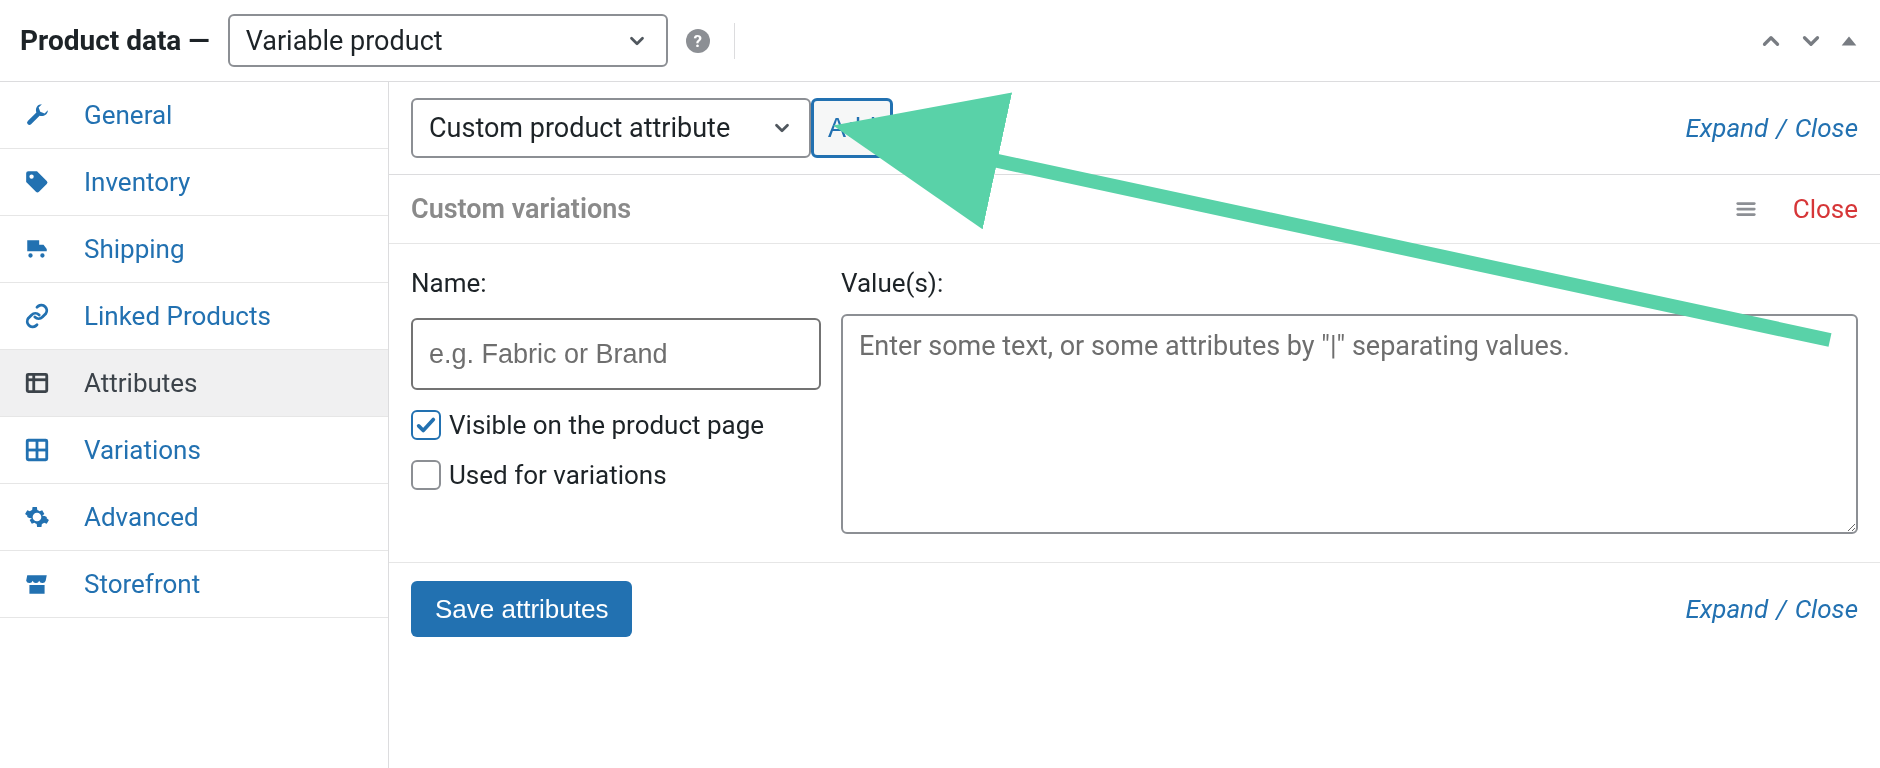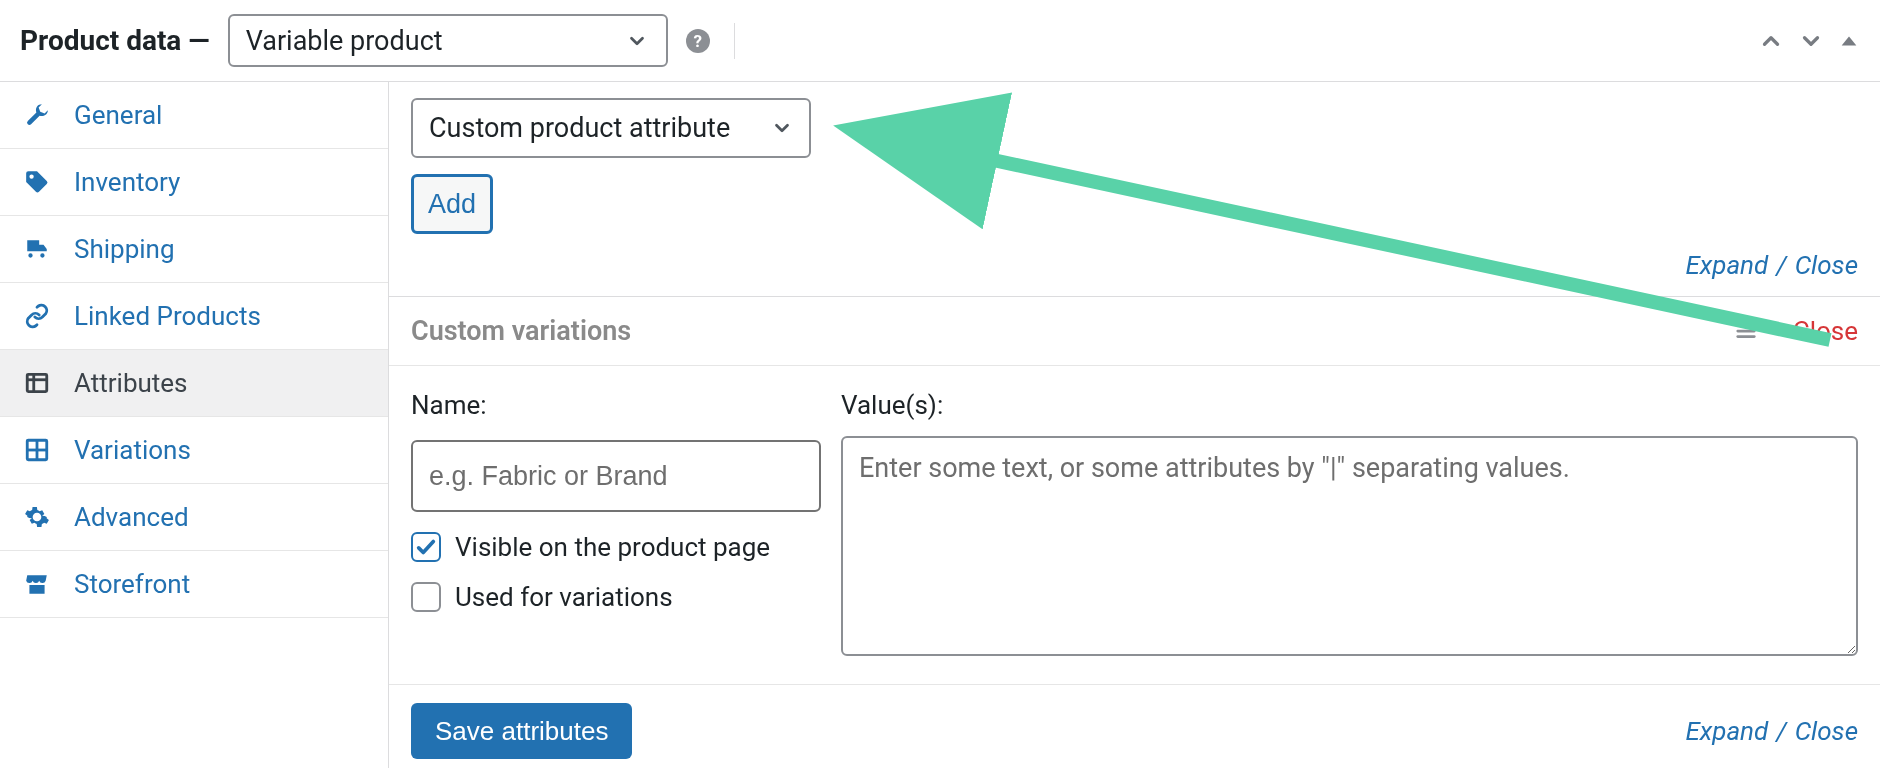--- a/index.html
+++ b/index.html
@@ -30,34 +30,34 @@
     align-items: center; justify-content: center;
   }
   .hdr-divider { width: 1px; height: 36px; background: #dcdcde; margin-left: 6px; }
   .hdr-right { margin-left: auto; display: flex; align-items: center; gap: 14px; }
   .hdr-right .iconbtn { color: #8c8f94; display:flex; align-items:center; cursor:pointer; }
 
   
   .panel-body { display: flex; height: calc(768px - 80px); }
   .sidebar { width: 389px; background: #fff; border-right: 1px solid #dcdcde; }
   .sidebar-item {
-    display: flex; align-items: center; gap: 22px;
+    display: flex; align-items: center; gap: 32px;
     padding: 18px 22px; color: #2271b1; font-size: 26px;
     border-bottom: 1px solid #e6e6e6; cursor: pointer; position: relative;
   }
   .sidebar-item.active { background: #f0f0f1; color: #3c434a; }
   .sidebar-item.active::after { content:""; position:absolute; right:-1px; top:0; bottom:0; width:0; }
   .sidebar-item .sico { width: 30px; display:flex; justify-content:center; color: inherit; }
   .sidebar-item.active .sico { color:#3c434a; }
 
   
   .content { flex: 1; background:#fff; display:flex; flex-direction:column; }
   .toolbar {
-    display:flex; align-items:flex-start; gap: 16px;
-    padding: 16px 22px; border-bottom: 1px solid #dcdcde; position: relative; flex-direction: column;
+    display:flex; align-items:center; 
+    padding: 16px 22px; border-bottom: 1px solid #dcdcde; position: relative;
   }
   .attr-select {
     position: relative; height: 60px; min-width: 400px;
     border: 2px solid #8c8f94; border-radius: 6px;
     display:flex; align-items:center; padding: 0 16px; font-size: 27px;
     background:#fff; cursor:pointer;
   }
   .attr-select .chev { position:absolute; right:16px; top:50%; transform:translateY(-50%); display:flex; }
   .btn-secondary {
     height: 60px; padding: 0 14px; border: 3px solid #2271b1; border-radius: 6px;
@@ -92,21 +92,21 @@
   .text-input {
     height: 72px; width: 100%; border: 2px solid #737373; border-radius: 6px;
     padding: 0 16px; font-size: 27px; color:#1d2327; background:#fff;
   }
   .text-input::placeholder, .textarea::placeholder { color:#6e6e6e; }
   .textarea {
     width: 100%; height: 220px; border: 2px solid #8c8f94; border-radius: 6px;
     padding: 14px 16px; font-size: 27px; color:#1d2327; resize: both; background:#fff;
     font-family: inherit;
   }
-  .checkbox-row { display:flex; align-items:center; gap: 14px; font-size:26px; cursor:pointer; }
+  .checkbox-row { display:flex; align-items:center; gap: 8px; font-size:26px; cursor:pointer; }
   .cb {
     width: 30px; height: 30px; border: 2px solid #2271b1; border-radius: 6px;
     display:inline-flex; align-items:center; justify-content:center; background:#fff;
   }
   .cb.unchecked { border-color:#8c8f94; }
   .cb svg { display:block; }
 
   .footer-bar {
     display:flex; align-items:center; padding: 18px 22px; gap: 18px;
   }

